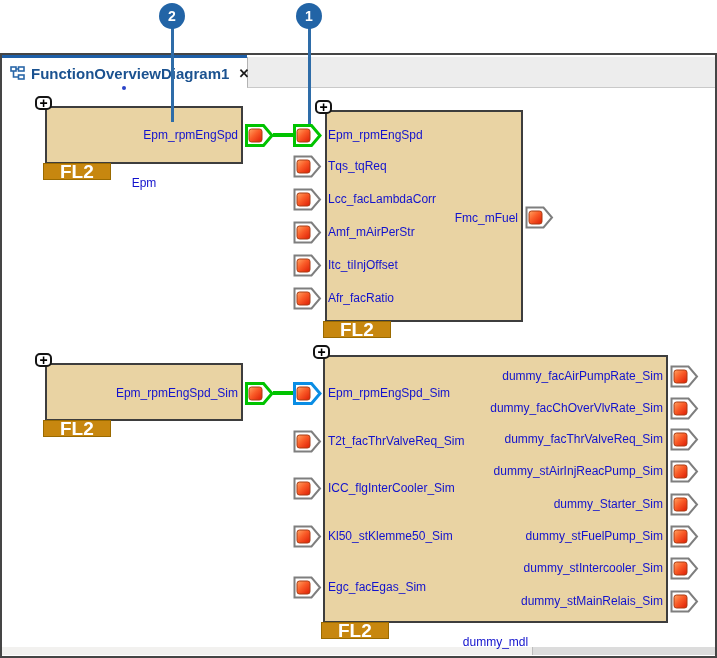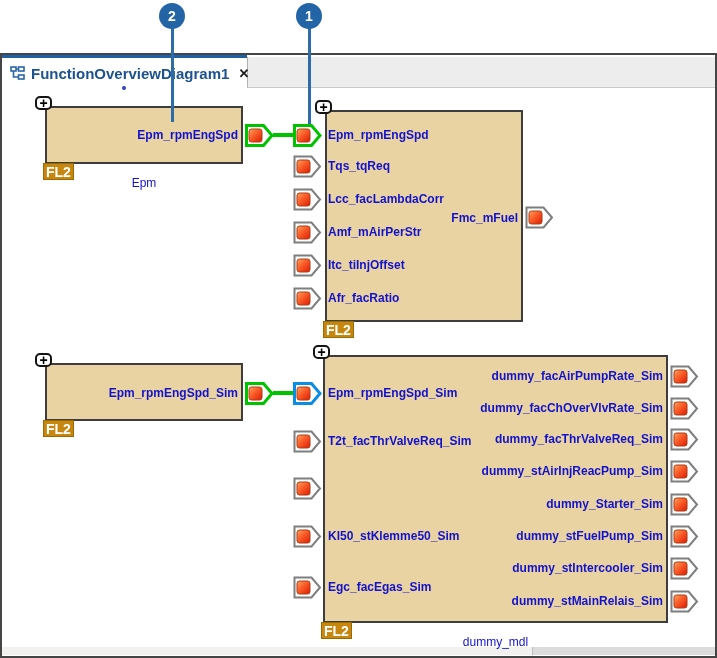--- a/index.html
+++ b/index.html
@@ -26,33 +26,33 @@
          justify-content:center;z-index:7;}
   .stem{position:absolute;width:3px;background:#2e6ca8;z-index:6;}
 
   
   .block{position:absolute;box-sizing:border-box;background:#e9d3a3;border:2px solid #3d3d3d;z-index:1;}
   .plus{position:absolute;left:-12px;top:-12px;width:17px;height:14px;box-sizing:border-box;
          background:#fff;border:2px solid #141414;border-radius:5px;display:flex;
          align-items:center;justify-content:center;font-size:14px;font-weight:900;
          color:#000;line-height:1;z-index:4;}
   .badge{position:absolute;left:-4px;bottom:-18px;height:17px;box-sizing:border-box;
-         background:#c7870f;border:1px solid #9a6a00;color:#fff;font-size:14px;font-weight:bold;
-         padding:0 2px;display:flex;align-items:center;z-index:2;}
+         background:#c7870f;border:1px solid #9a6a00;color:#fff;font-size:19px;font-weight:bold;
+         padding:0 16px;display:flex;align-items:center;z-index:2;}
   .bname{position:absolute;left:0;top:100%;width:100%;margin-top:14px;text-align:center;
          font-size:12px;color:#1212cd;z-index:2;}
 
   
   .port{position:absolute;width:29px;height:23px;z-index:3;}
   .port svg .shape{fill:#ffffff;stroke:#7e7e7e;stroke-width:2;}
   .port.green svg .shape{stroke:#00c300;stroke-width:3;}
   .port.blue  svg .shape{stroke:#0a8de4;stroke-width:3;}
   .port svg .sq{fill:url(#pg);stroke:#a93c14;stroke-width:1;}
   .plabel{position:absolute;height:16px;line-height:16px;font-size:12px;color:#1212cd;
-         white-space:nowrap;z-index:2;font-weight:bold;}
+         white-space:nowrap;z-index:2;}
   .r{text-align:right;}
   .wire{position:absolute;height:4px;background:#00c300;z-index:2;}
   #dot{position:absolute;left:122px;top:86px;width:4px;height:4px;border-radius:2px;
          background:#2b43c8;z-index:2;}
 </style>
 </head>
 <body>
 
 <div id="page">
 
@@ -120,20 +120,21 @@
   <div class="plabel" style="left:328px;top:127px">Epm_rpmEngSpd</div>
   <div class="plabel" style="left:328px;top:158px">Tqs_tqReq</div>
   <div class="plabel" style="left:328px;top:191px">Lcc_facLambdaCorr</div>
   <div class="plabel" style="left:328px;top:224px">Amf_mAirPerStr</div>
   <div class="plabel" style="left:328px;top:257px">Itc_tiInjOffset</div>
   <div class="plabel" style="left:328px;top:290px">Afr_facRatio</div>
   <div class="plabel r" style="left:330px;top:210px;width:188px">Fmc_mFuel</div>
   <div class="plabel r" style="left:48px;top:385px;width:190px">Epm_rpmEngSpd_Sim</div>
   <div class="plabel" style="left:328px;top:385px">Epm_rpmEngSpd_Sim</div>
   <div class="plabel" style="left:328px;top:433px">T2t_facThrValveReq_Sim</div>
+  <div class="plabel" style="left:328px;top:480px">ICC_flgInterCooler_Sim</div>
   <div class="plabel" style="left:328px;top:528px">Kl50_stKlemme50_Sim</div>
   <div class="plabel" style="left:328px;top:579px">Egc_facEgas_Sim</div>
   <div class="plabel r" style="left:420px;top:368px;width:243px">dummy_facAirPumpRate_Sim</div>
   <div class="plabel r" style="left:420px;top:400px;width:243px">dummy_facChOverVlvRate_Sim</div>
   <div class="plabel r" style="left:420px;top:463px;width:243px">dummy_stAirInjReacPump_Sim</div>
   <div class="plabel r" style="left:420px;top:431px;width:243px">dummy_facThrValveReq_Sim</div>
   <div class="plabel r" style="left:420px;top:496px;width:243px">dummy_Starter_Sim</div>
   <div class="plabel r" style="left:420px;top:528px;width:243px">dummy_stFuelPump_Sim</div>
   <div class="plabel r" style="left:420px;top:560px;width:243px">dummy_stIntercooler_Sim</div>
   <div class="plabel r" style="left:420px;top:593px;width:243px">dummy_stMainRelais_Sim</div>

